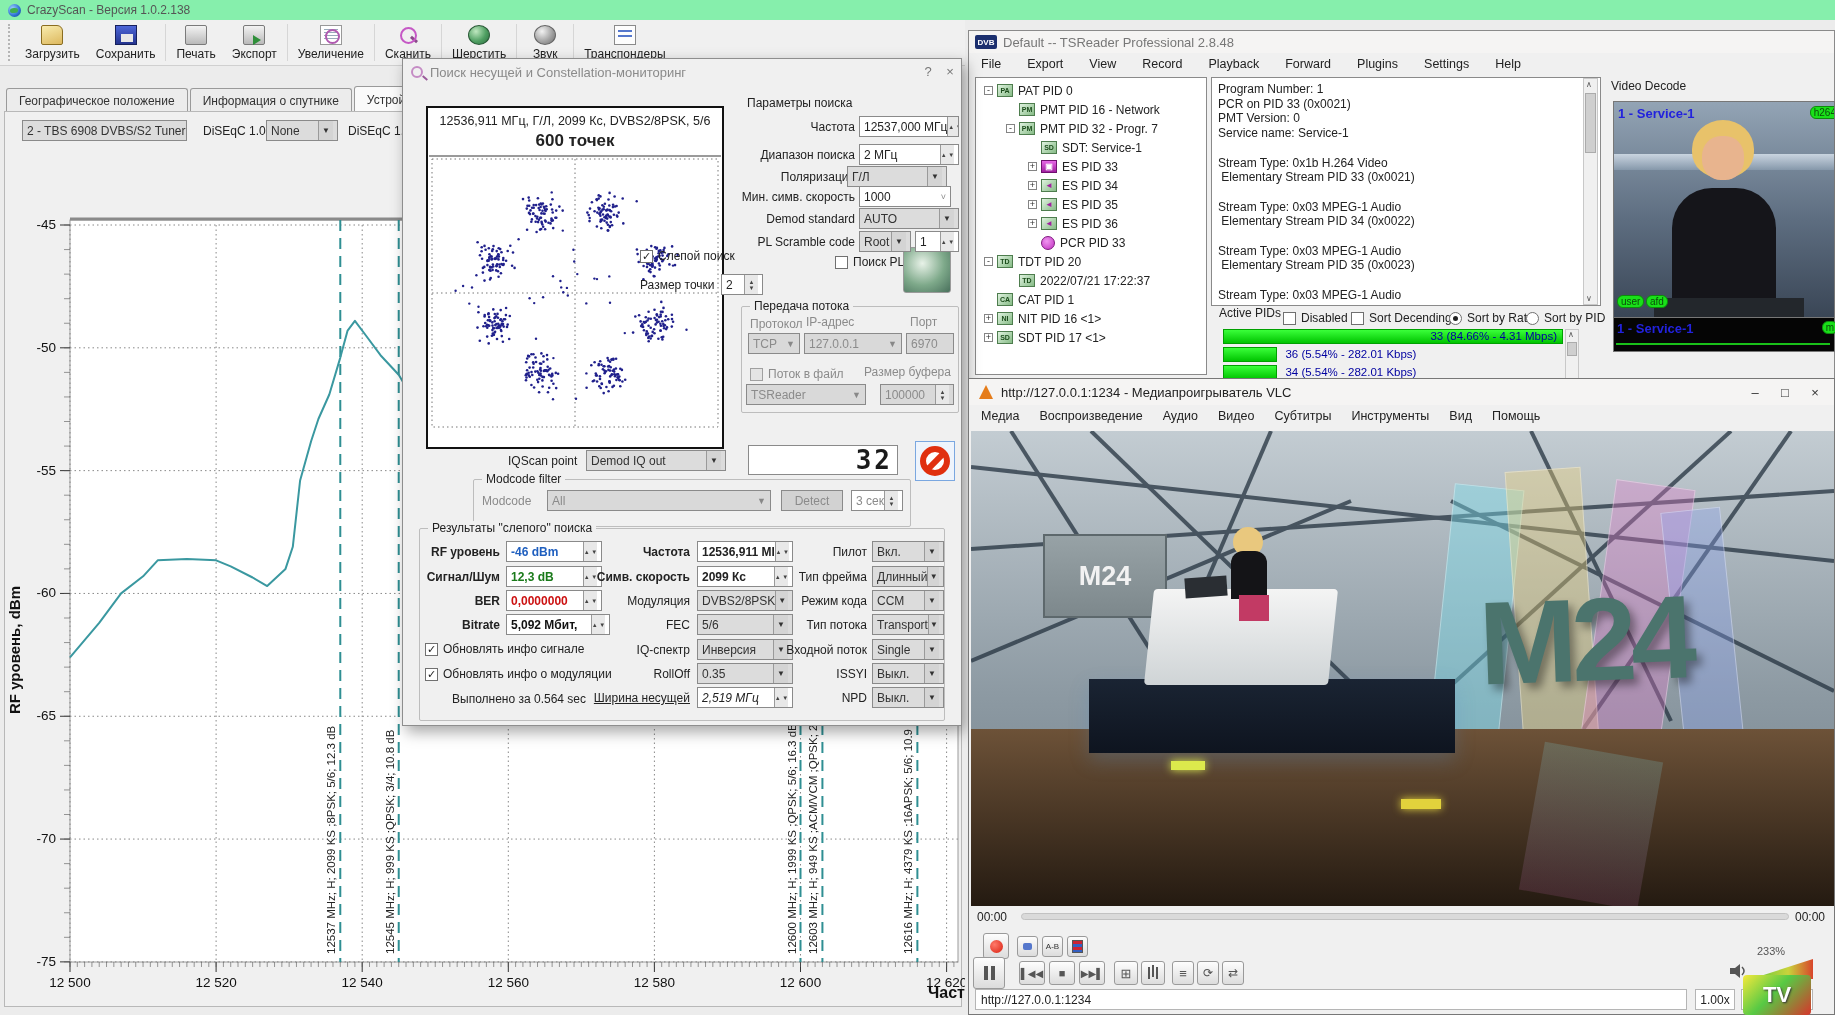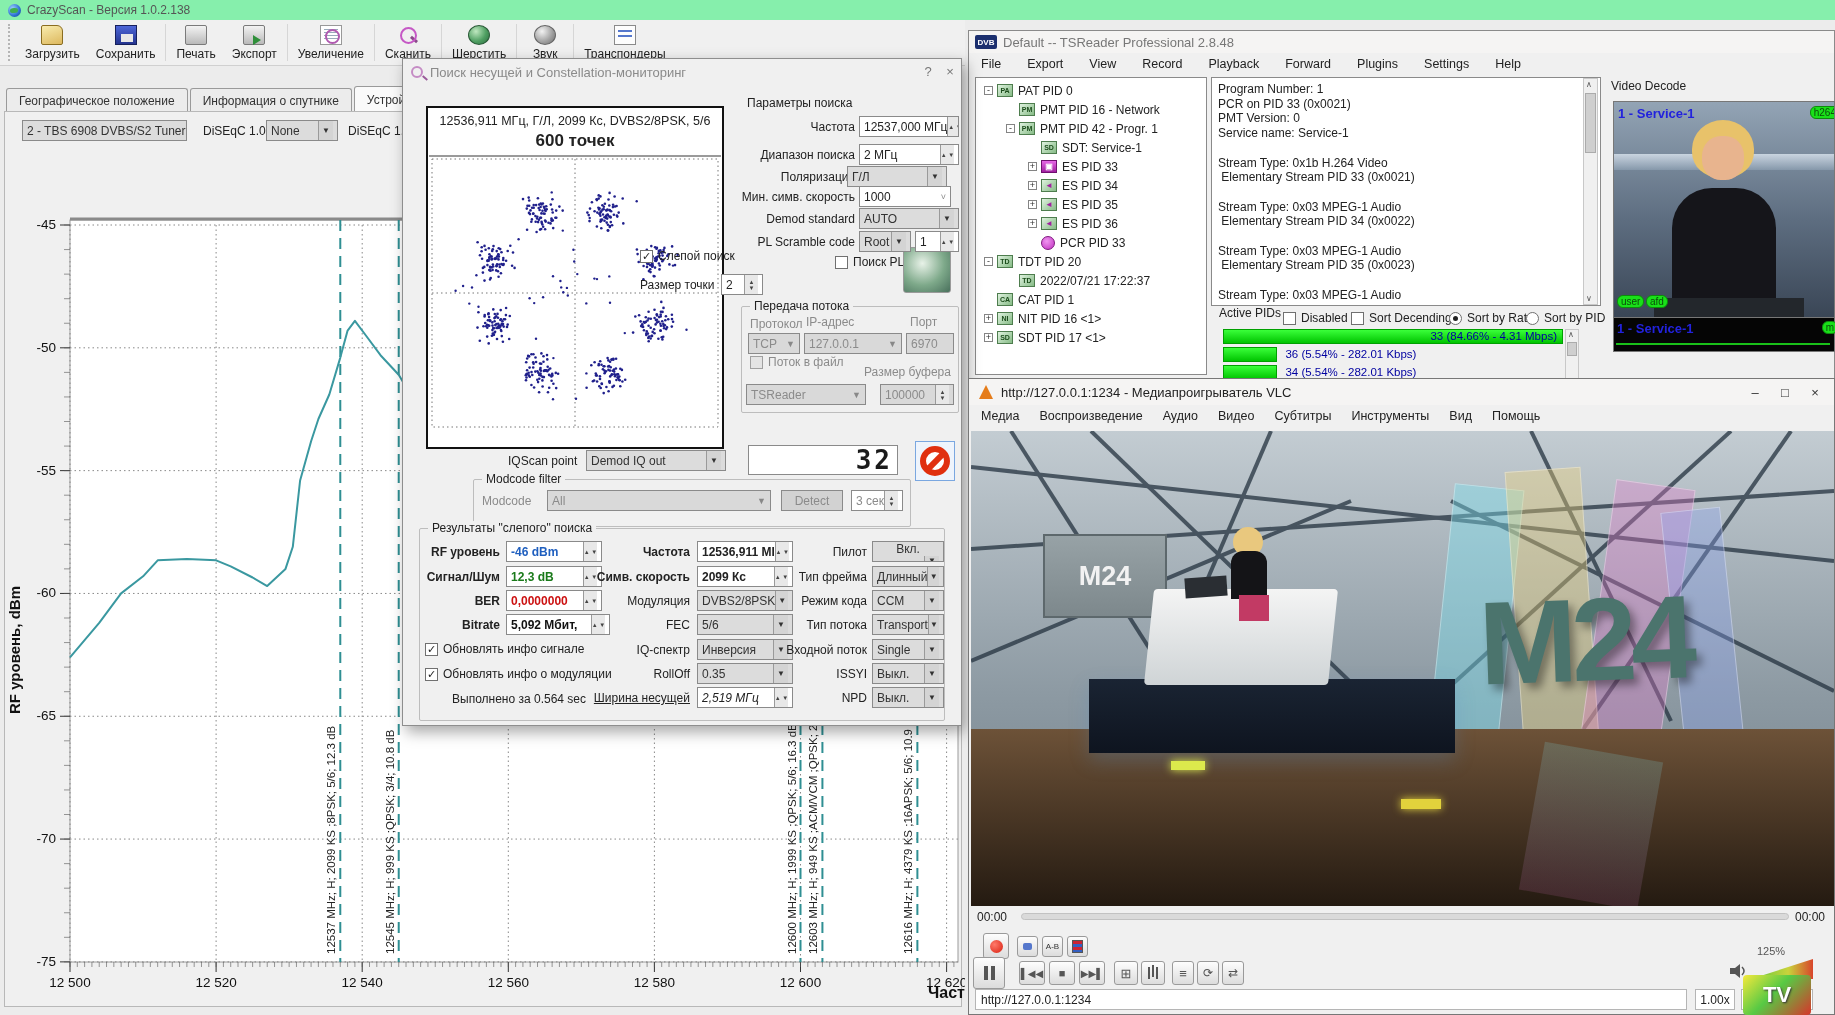--- a/index.html
+++ b/index.html
@@ -1023,21 +1023,21 @@
         <span>TCP</span>
         <span class="chev">▼</span>
       </div>
     <div class="c dis" style="left:62px;top:26px;width:98px">
         <span>127.0.0.1</span>
         <span class="chev">▼</span>
       </div>
     <div class="c dis" style="left:164px;top:26px;width:48px">
         <span>6970</span>
       </div>
-    <div class="chk dis" style="left:8px;top:48px">
+    <div class="chk dis" style="left:8px;top:60px">
         <span class="box"></span>
         <span>Поток в файл</span>
       </div>
     <div class="lbl" style="left:122px;top:58px;color:#8b8b8b">Размер буфера</div>
     <div class="c dis" style="left:4px;top:77px;width:120px">
         <span>TSReader</span>
         <span class="chev">▼</span>
       </div>
     <div class="c dis" style="left:138px;top:77px;width:74px">
         <span>100000</span>
@@ -1138,21 +1138,21 @@
         <span>0.35</span>
         <span class="da">▼</span>
       </div>
       <div class="lbl lblr" style="left: 150px; top: 162px; width: 120px; text-align: right; text-decoration: underline;">Ширина несущей</div>
       <div class="c" style="left: 277px; top: 158px; width: 96px;">
         <span style="font-style: italic;">2,519 МГц</span>
         <span class="sp">▲
 ▼</span>
       </div>
       <div class="lbl lblr" style="left: 335px; top: 16px; width: 112px; text-align: right;">Пилот</div>
-      <div class="c gray" style="left: 452px; top: 12px; width: 72px; flex-direction: column;">
+      <div class="c gray" style="left: 452px; top: 12px; width: 72px;">
         <span>Вкл.</span>
         <span class="da">▼</span>
       </div>
       <div class="lbl lblr" style="left: 335px; top: 41px; width: 112px; text-align: right;">Тип фрейма</div>
       <div class="c gray" style="left: 452px; top: 37px; width: 72px;">
         <span>Длинный</span>
         <span class="da">▼</span>
       </div>
       <div class="lbl lblr" style="left: 335px; top: 65px; width: 112px; text-align: right;">Режим кода</div>
       <div class="c gray" style="left: 452px; top: 61px; width: 72px;">
@@ -1242,21 +1242,21 @@
         <span>PAT PID 0</span>
       </div>
       <div class="trow" style="padding-left: 28px;">
         <span style="width: 13px; flex: 0 0 auto;"></span>
         <span class="tico">PM</span>
         <span>PMT PID 16 - Network</span>
       </div>
       <div class="trow" style="padding-left: 28px;">
         <span class="texp">-</span>
         <span class="tico">PM</span>
-        <span>PMT PID 42 - Progr. 1</span>
+        <span>PMT PID 32 - Progr. 7</span>
       </div>
       <div class="trow" style="padding-left: 50px;">
         <span style="width: 13px; flex: 0 0 auto;"></span>
         <span class="tico">SD</span>
         <span>SDT: Service-1</span>
       </div>
       <div class="trow" style="padding-left: 50px;">
         <span class="texp">+</span>
         <span class="tico cam">▣</span>
         <span>ES PID 33</span>
@@ -1484,21 +1484,21 @@
   <div class="vbtn" style="left:203px;top:582px;width:22px;height:24px;font-size:13px;color:#555">
       <span>≡</span>
     </div>
   <div class="vbtn" style="left:228px;top:582px;width:22px;height:24px;font-size:12px;color:#555">
       <span>⟳</span>
     </div>
   <div class="vbtn" style="left:253px;top:582px;width:22px;height:24px;font-size:12px;color:#555">
       <span>⇄</span>
     </div>
 
-  <span class="lbl" style="left:788px;top:566px;font-size:11px;color:#555">125%</span>
+  <span class="lbl" style="left:788px;top:566px;font-size:11px;color:#555">233%</span>
   <svg class="abs" style="left:760px;top:584px" width="18" height="16">
       <polygon points="1,5 6,5 11,1 11,15 6,11 1,11" fill="#555"></polygon>
       <path d="M13 4 q4 4 0 8" stroke="#555" fill="none" stroke-width="1.5"></path>
     </svg>
   <div class="voltri" style="left:782px;top:580px"></div>
 
   <div class="sunken" style="left:6px;top:610px;width:712px;height:21px">http://127.0.0.1:1234</div>
   <div class="sunken" style="left:726px;top:610px;width:40px;height:21px;justify-content:center">1.00x</div>
   <div class="sunken" style="left:772px;top:610px;width:72px;height:21px">00:00/00:00</div>
   <div id="tvlogo">

